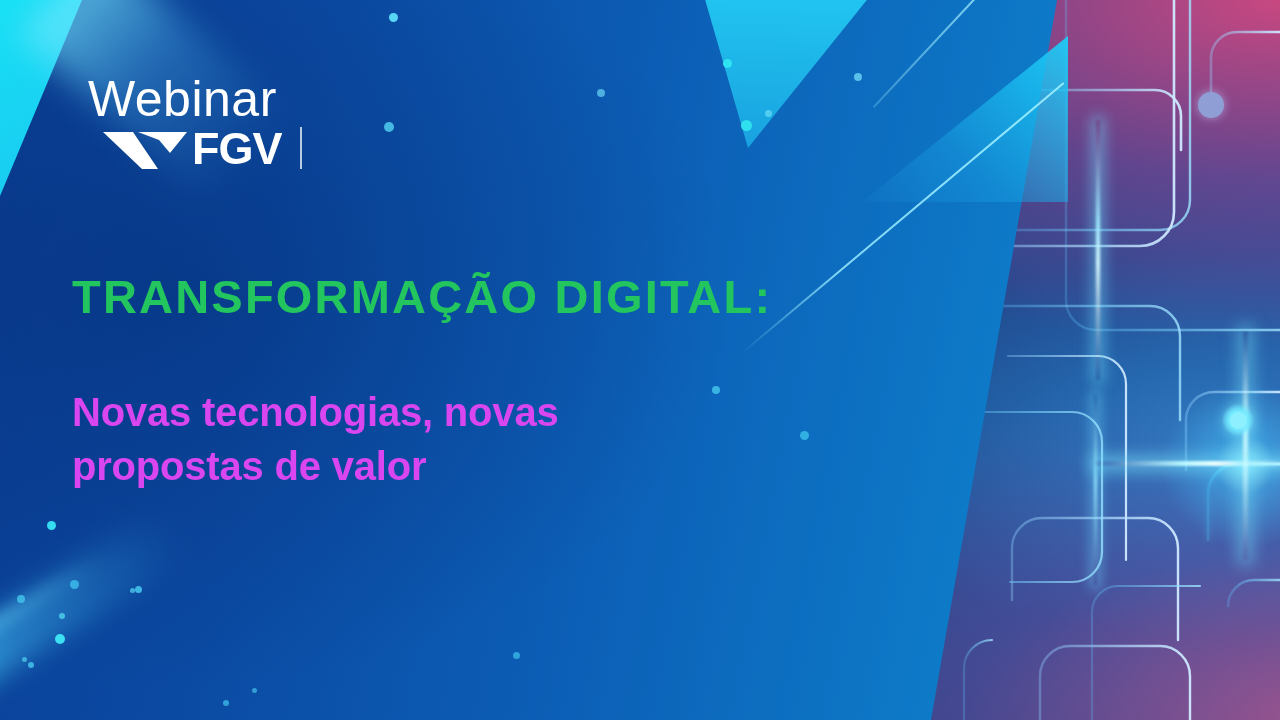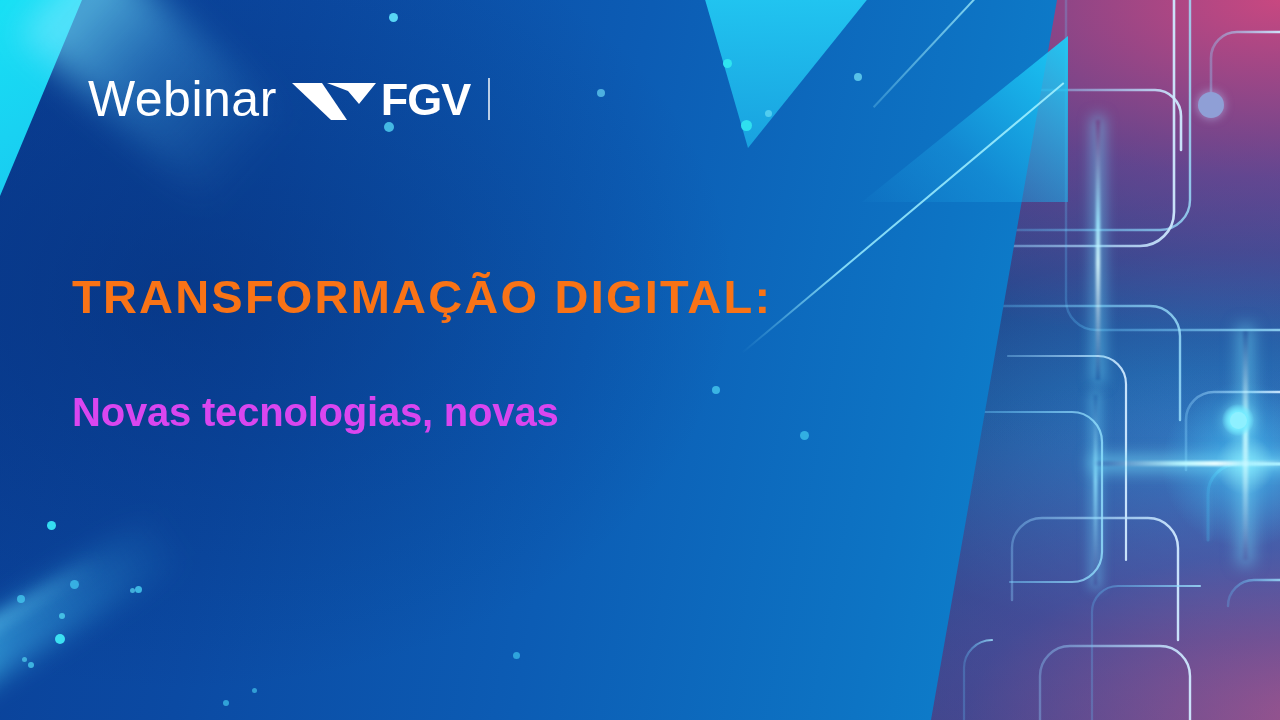--- a/index.html
+++ b/index.html
@@ -122,21 +122,21 @@
     transform:rotate(133deg); transform-origin:0 50%;
     background:linear-gradient(90deg, rgba(170,245,255,.9) 0%, rgba(150,235,255,.25) 100%);
   }
 
   
   .dot{ position:absolute; border-radius:50%; }
 
   
   .header{
     position:absolute; left:88px; top:74px;
-    display:flex; align-items:center; gap:0;
+    display:flex; align-items:flex-start; gap:0;flex-direction:column;
   }
   .webinar-word{
     font-size:50px; font-weight:300; color:#ffffff;
     letter-spacing:.5px; line-height:1; white-space:nowrap;
     font-family:"Liberation Sans", sans-serif;
   }
   .fgv-lockup{ display:flex; align-items:center; margin-left:14px; }
   .fgv-mark{ display:block; }
   .fgv-word{
     font-size:45px; font-weight:bold; color:#fff;
@@ -147,21 +147,21 @@
     margin:0 16px 0 18px;
   }
   .fgv-sub{
     font-size:16px; font-weight:bold; color:#fff;
     line-height:1.28; letter-spacing:.6px;
   }
 
   
   .title-main{
     position:absolute; left:72px; top:272px;
-    font-size:47px; font-weight:bold; color:#f97316;
+    font-size:47px; font-weight:bold; color:#22c55e;
     letter-spacing:2.2px; line-height:1.05; white-space:nowrap;
   }
   .title-sub{
     position:absolute; left:72px; top:386px;
     font-size:40px; font-weight:bold; color:#d946ef;
     line-height:1.34; letter-spacing:-.2px;
     max-width:660px;
   }
 </style>
 </head>
@@ -284,15 +284,16 @@
       </svg>
       <div class="fgv-word">FGV</div>
       <div class="fgv-divider"></div>
     </div>
   </div>
 
   <div class="title-main">TRANSFORMAÇÃO DIGITAL:</div>
 
   <div class="title-sub">
     <div>Novas tecnologias, novas</div>
+    <div>propostas de valor</div>
   </div>
 
 </div>
 
 </body></html>

